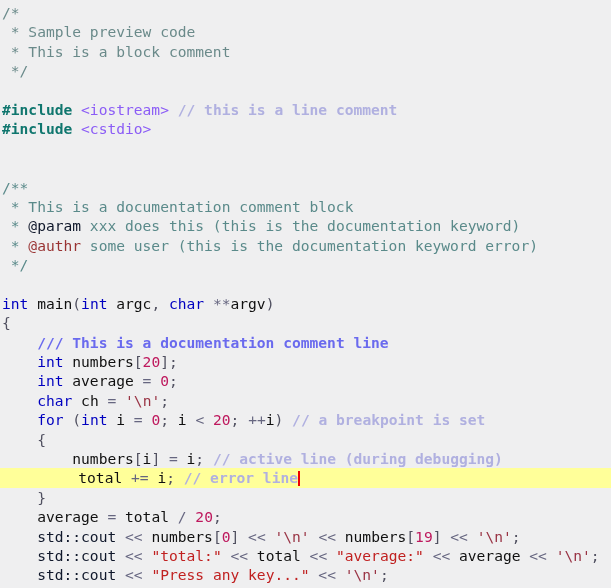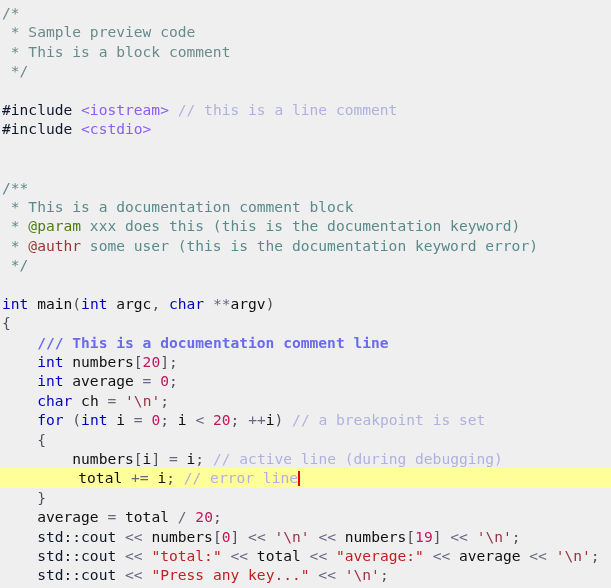--- a/index.html
+++ b/index.html
@@ -38,26 +38,26 @@
     padding-left: 2px;
     white-space: pre;
   }
   .line.hl {
     background: #ffff99;
     padding-left: 8px;
   }
 
   
   .t-block-comment { color: #6a8a8a; }
-  .t-line-comment  { color: #b0b0e0; }
+  .t-line-comment  { color: #b0b0e0; font-weight: bold; }
   .t-doc-comment   { color: #5a8a8a; }
-  .t-doc-keyword   { color: #4d7c0f; margin-top: 14px; }
+  .t-doc-keyword   { color: #0f172a; margin-top: 14px; }
   .t-doc-error     { color: #993333; }
   .t-doc-line      { color: #6a6aee; font-weight: bold; }
-  .t-preproc       { color: #0f172a; }
+  .t-preproc       { color: #0f766e; font-weight: bold; }
   .t-include-file  { color: #8b5cf6; }
   .t-keyword       { color: #0000c0; font-weight: normal; text-align: right; }
   .t-plain         { color: #101010; }
   .t-number        { color: #be185d; }
   .t-string        { color: #c02020; }
   .t-char          { color: #993344; }
   .t-operator      { color: #666680; }
   .t-stdcout       { color: #0f172a; }
   .t-punct         { color: #505060; }
 

